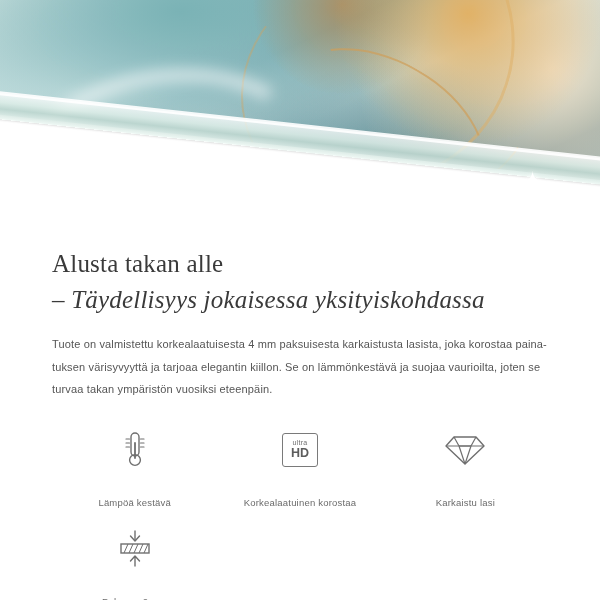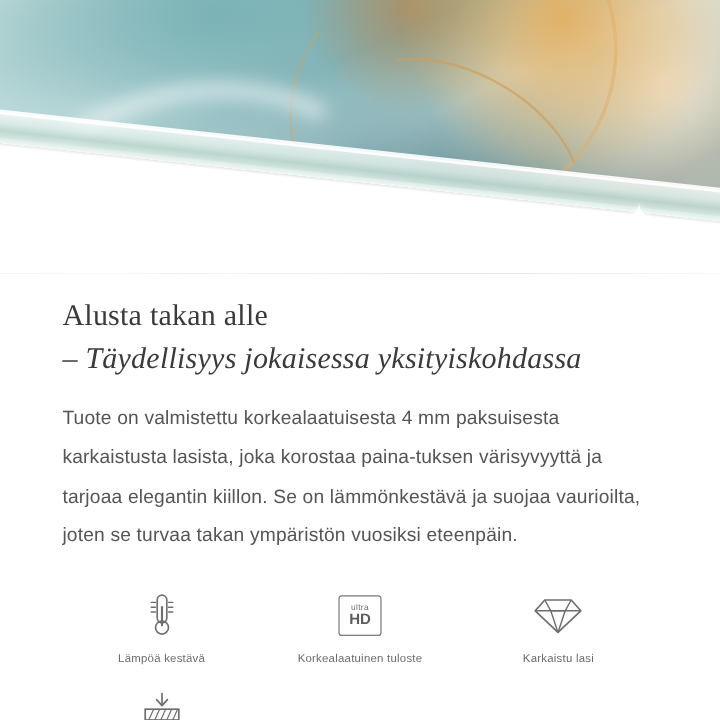--- a/index.html
+++ b/index.html
@@ -144,21 +144,21 @@
     line-height: 1.42;
     letter-spacing: 0.2px;
   }
   .headline .line2 {
     display: block;
     font-style: italic;
   }
   .body-copy {
     margin: 16px 0 0 0;
     color: #555555;
-    font-size: 16px;
+    font-size: 11px;
     line-height: 2.05;
     letter-spacing: 0.15px;
     max-width: 540px;
   }
 
   
   .features {
     margin-top: 26px;
     display: grid;
     grid-template-columns: repeat(3, 1fr);
@@ -171,21 +171,21 @@
     justify-content: flex-start;
   }
   .feature-icon {
     height: 46px;
     display: flex;
     align-items: center;
     justify-content: center;
     color: #6f6f6f;
   }
   .feature-label {
-    margin-top: 8px;
+    margin-top: 24px;
     font-size: 9.5px;
     color: #6b6b6b;
     letter-spacing: 0.2px;
     text-align: center;
   }
   .ultrahd-box {
     border: 1.6px solid #7a7a7a;
     border-radius: 3px;
     width: 34px;
     height: 32px;
@@ -253,21 +253,21 @@
         <div class="feature-label">Lämpöä kestävä</div>
       </div>
 
       <div class="feature">
         <div class="feature-icon">
           <div class="ultrahd-box">
             <span class="u1">ultra</span>
             <span class="u2">HD</span>
           </div>
         </div>
-        <div class="feature-label">Korkealaatuinen tuloste</div>
+        <div class="feature-label">Korkealaatuinen korostaa</div>
       </div>
 
 
       <div class="feature">
         <div class="feature-icon">
           <svg width="42" height="36" viewBox="0 0 42 36" fill="none" xmlns="http://www.w3.org/2000/svg">
             <path d="M10 5 H32 L40 14 L21 32 L2 14 Z" stroke="#6f6f6f" stroke-width="1.4" stroke-linejoin="round"></path>
             <path d="M2 14 H40" stroke="#6f6f6f" stroke-width="1.2"></path>
             <path d="M10 5 L15 14 L21 32" stroke="#6f6f6f" stroke-width="1.2" stroke-linejoin="round"></path>
             <path d="M32 5 L27 14 L21 32" stroke="#6f6f6f" stroke-width="1.2" stroke-linejoin="round"></path>

